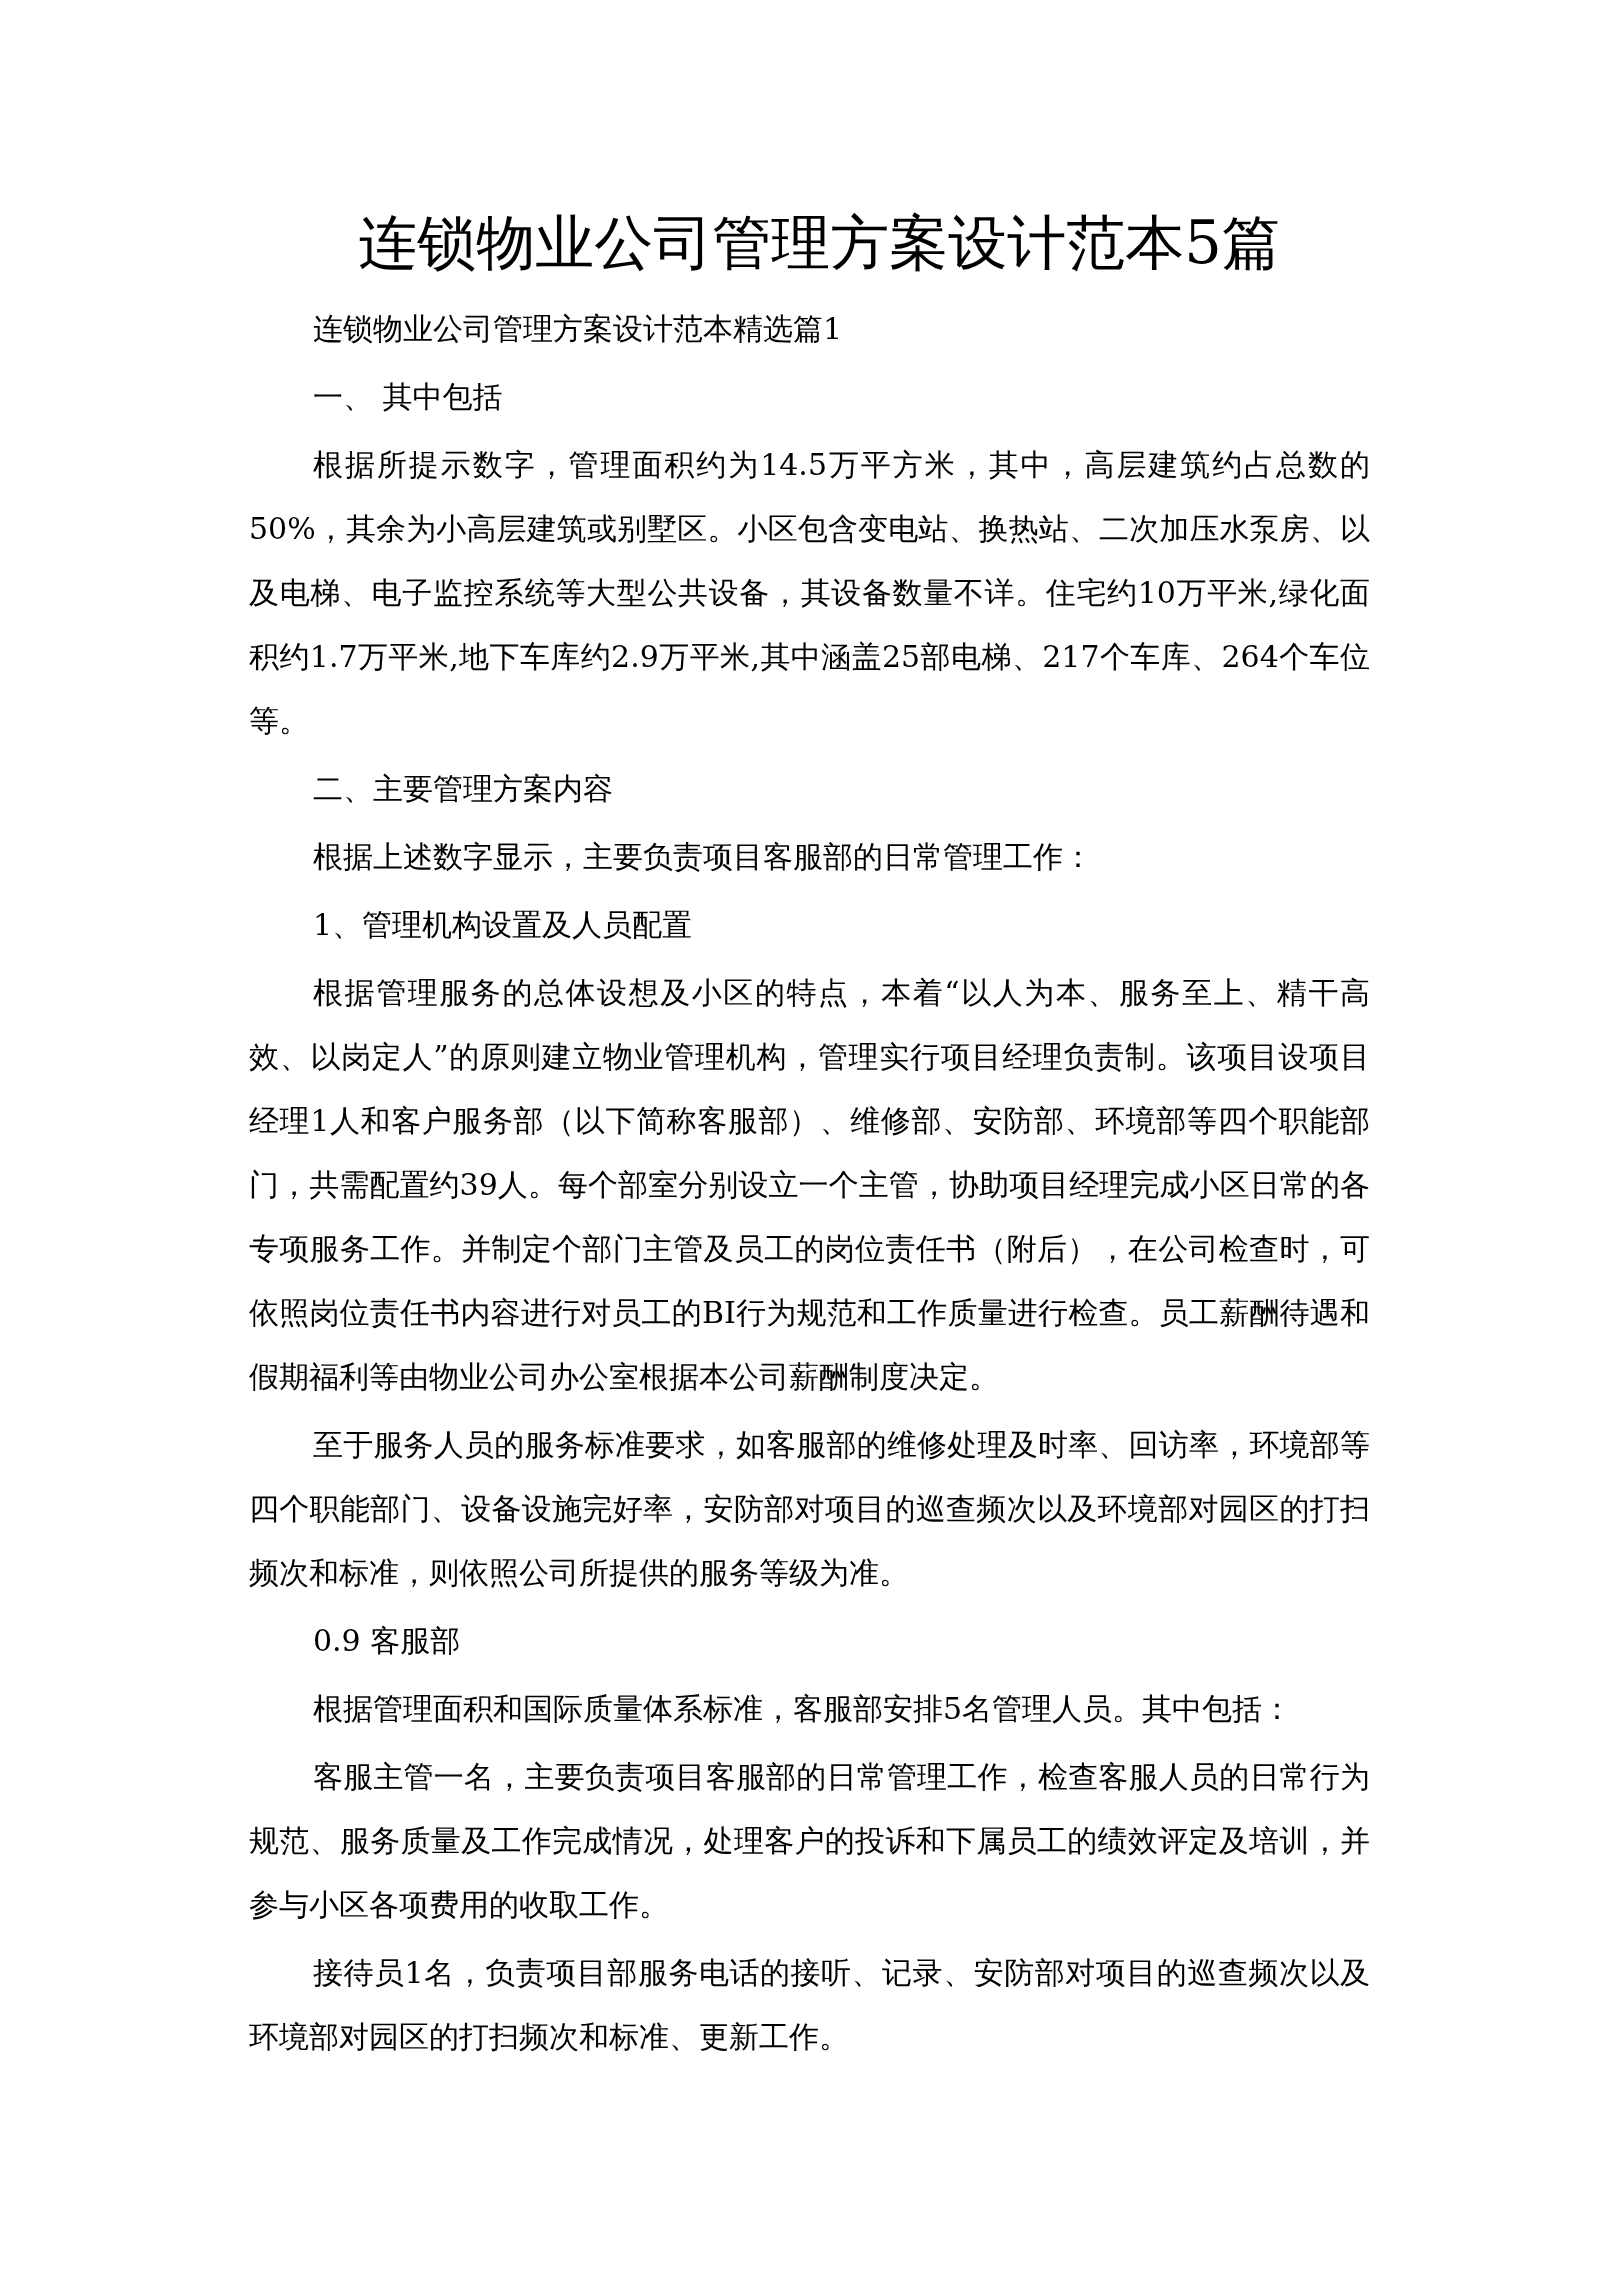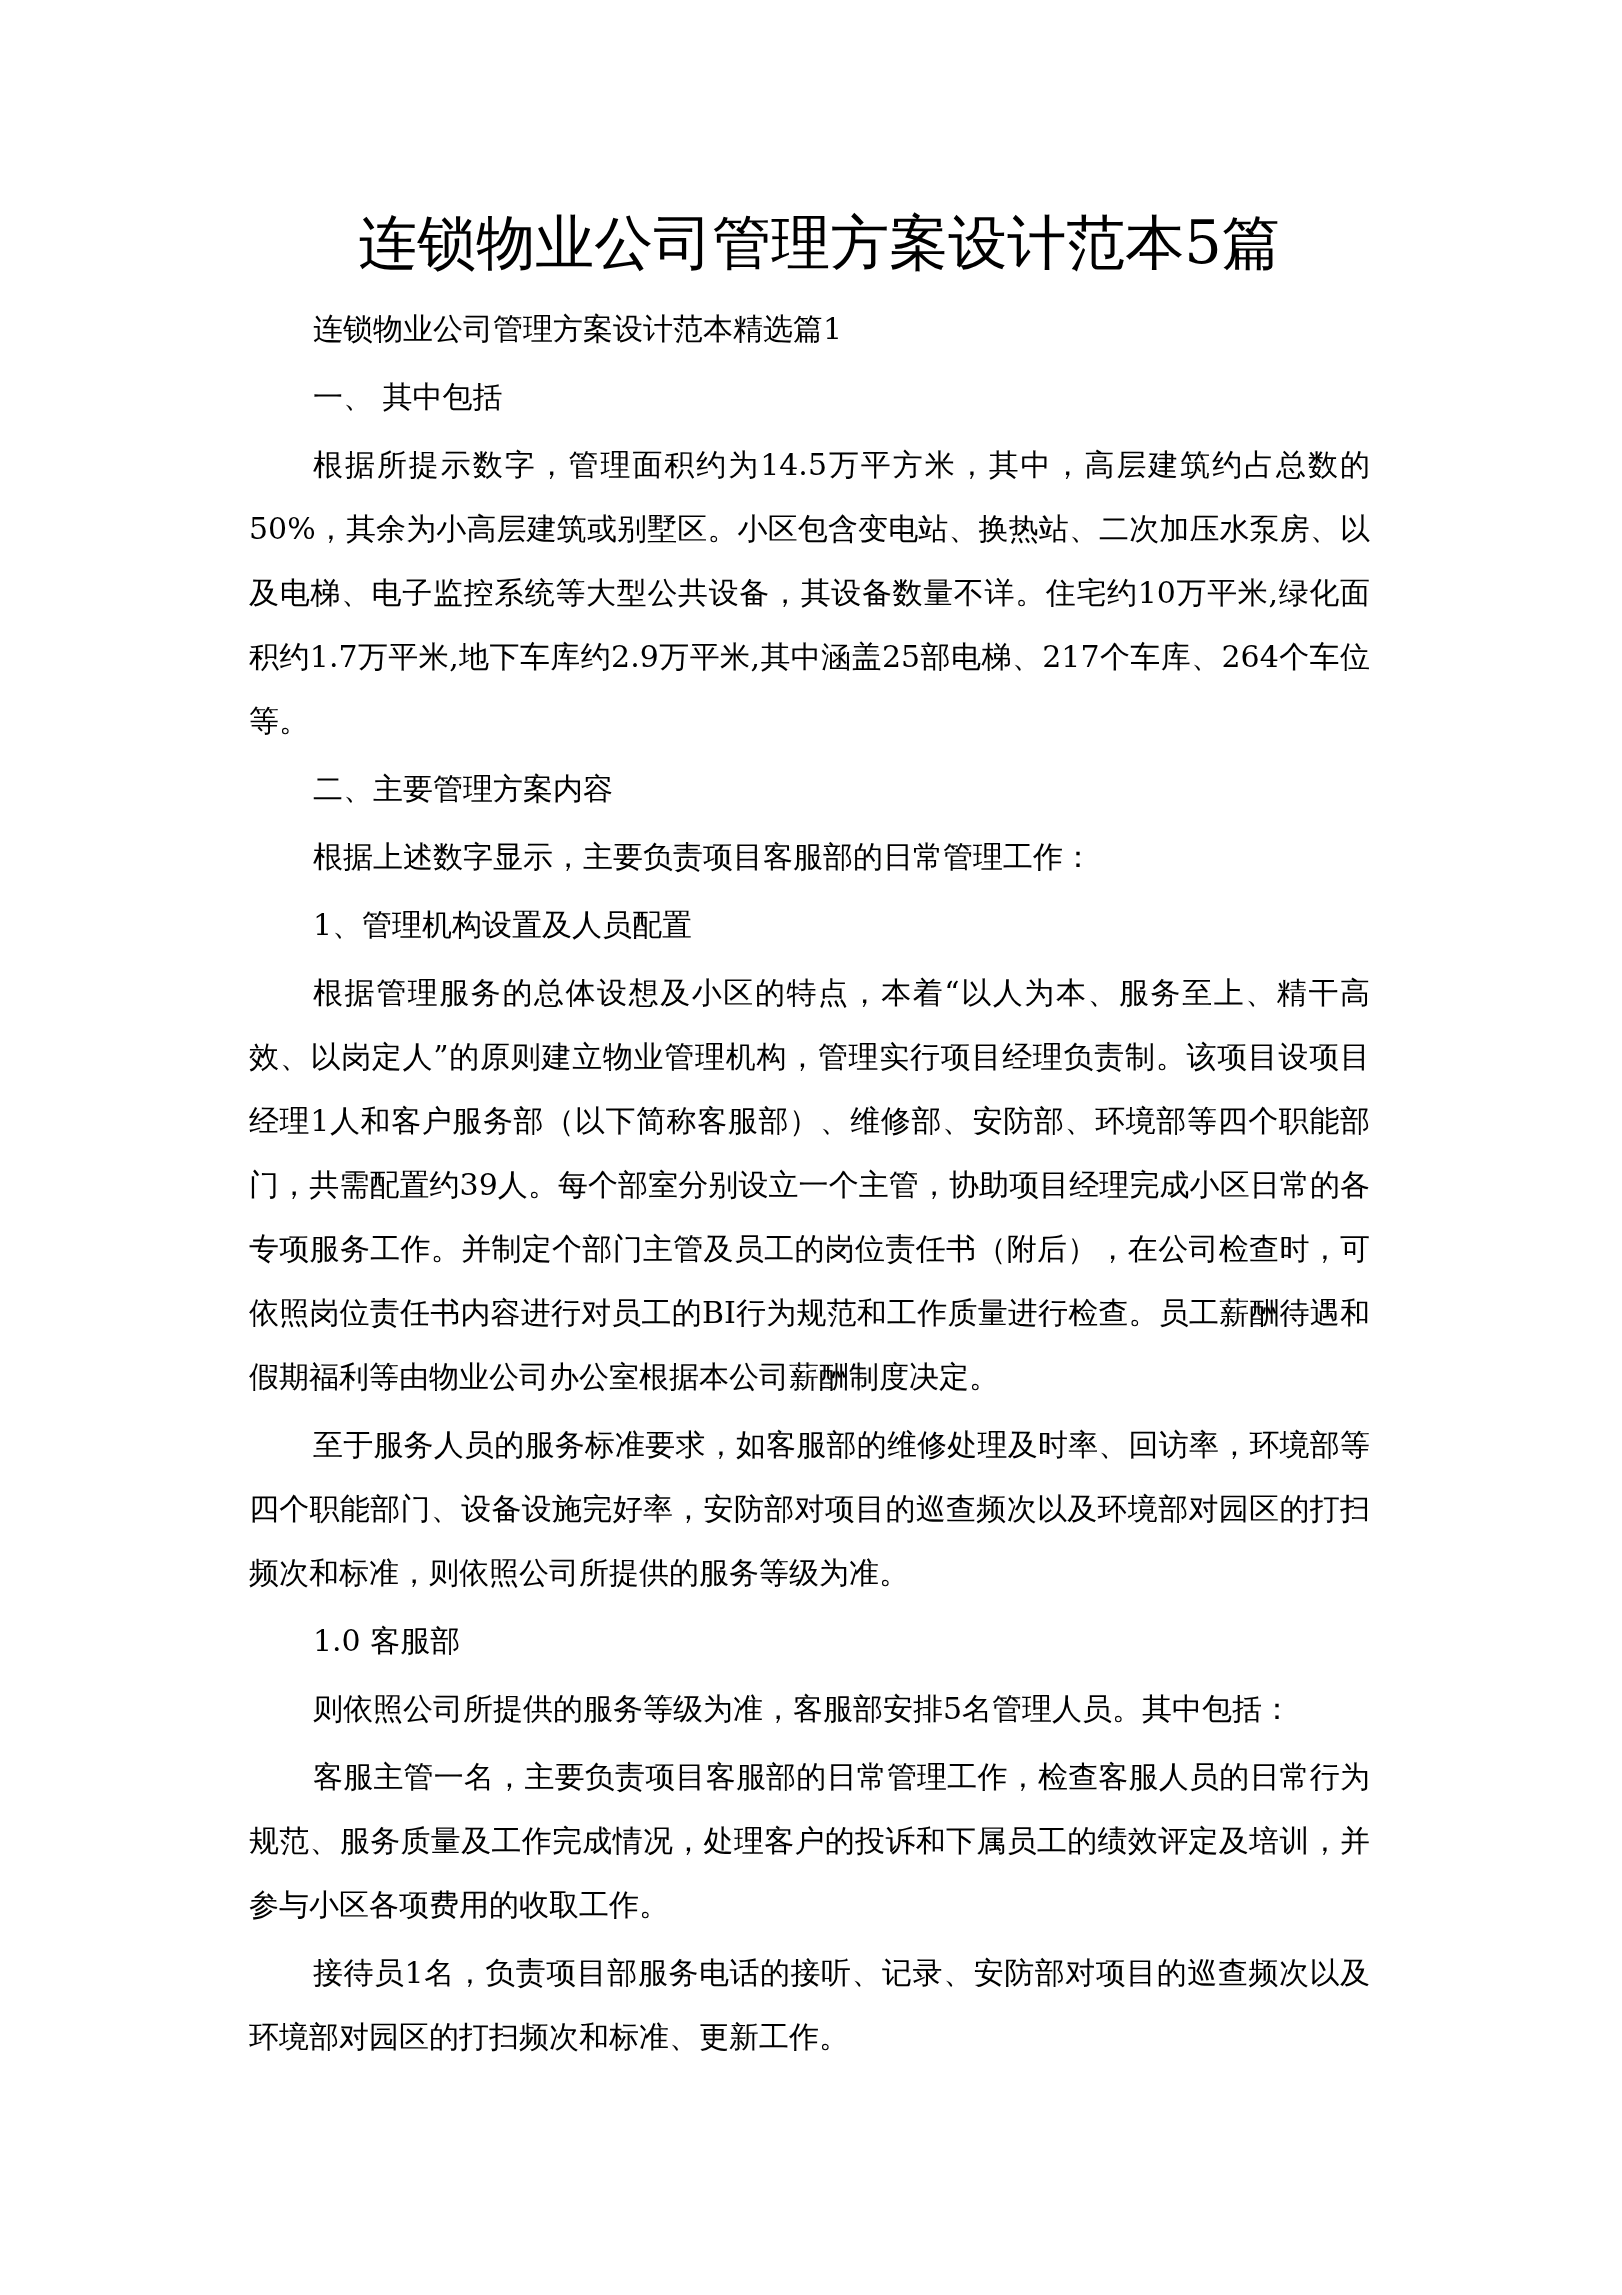--- a/index.html
+++ b/index.html
@@ -62,19 +62,19 @@
 
   <div class="body-text">
     <p class="p heading">连锁物业公司管理方案设计范本精选篇1</p>
     <p class="p heading">一、  其中包括</p>
     <p class="p indent">根据所提示数字，管理面积约为14.5万平方米，其中，高层建筑约占总数的50%，其余为小高层建筑或别墅区。小区包含变电站、换热站、二次加压水泵房、以及电梯、电子监控系统等大型公共设备，其设备数量不详。住宅约10万平米,绿化面积约1.7万平米,地下车库约2.9万平米,其中涵盖25部电梯、217个车库、264个车位等。</p>
     <p class="p heading">二、主要管理方案内容</p>
     <p class="p indent">根据上述数字显示，主要负责项目客服部的日常管理工作：</p>
     <p class="p heading">1、管理机构设置及人员配置</p>
     <p class="p indent">根据管理服务的总体设想及小区的特点，本着“以人为本、服务至上、精干高效、以岗定人”的原则建立物业管理机构，管理实行项目经理负责制。该项目设项目经理1人和客户服务部（以下简称客服部）、维修部、安防部、环境部等四个职能部门，共需配置约39人。每个部室分别设立一个主管，协助项目经理完成小区日常的各专项服务工作。并制定个部门主管及员工的岗位责任书（附后），在公司检查时，可依照岗位责任书内容进行对员工的BI行为规范和工作质量进行检查。员工薪酬待遇和假期福利等由物业公司办公室根据本公司薪酬制度决定。</p>
     <p class="p indent">至于服务人员的服务标准要求，如客服部的维修处理及时率、回访率，环境部等四个职能部门、设备设施完好率，安防部对项目的巡查频次以及环境部对园区的打扫频次和标准，则依照公司所提供的服务等级为准。</p>
-    <p class="p heading">1.0 客服部</p>
-    <p class="p indent">则依照公司所提供的服务等级为准，客服部安排5名管理人员。其中包括：</p>
+    <p class="p heading">0.9 客服部</p>
+    <p class="p indent">根据管理面积和国际质量体系标准，客服部安排5名管理人员。其中包括：</p>
     <p class="p indent">客服主管一名，主要负责项目客服部的日常管理工作，检查客服人员的日常行为规范、服务质量及工作完成情况，处理客户的投诉和下属员工的绩效评定及培训，并参与小区各项费用的收取工作。</p>
     <p class="p indent">接待员1名，负责项目部服务电话的接听、记录、安防部对项目的巡查频次以及环境部对园区的打扫频次和标准、更新工作。</p>
   </div>
 </div>
 
 
 </body></html>

